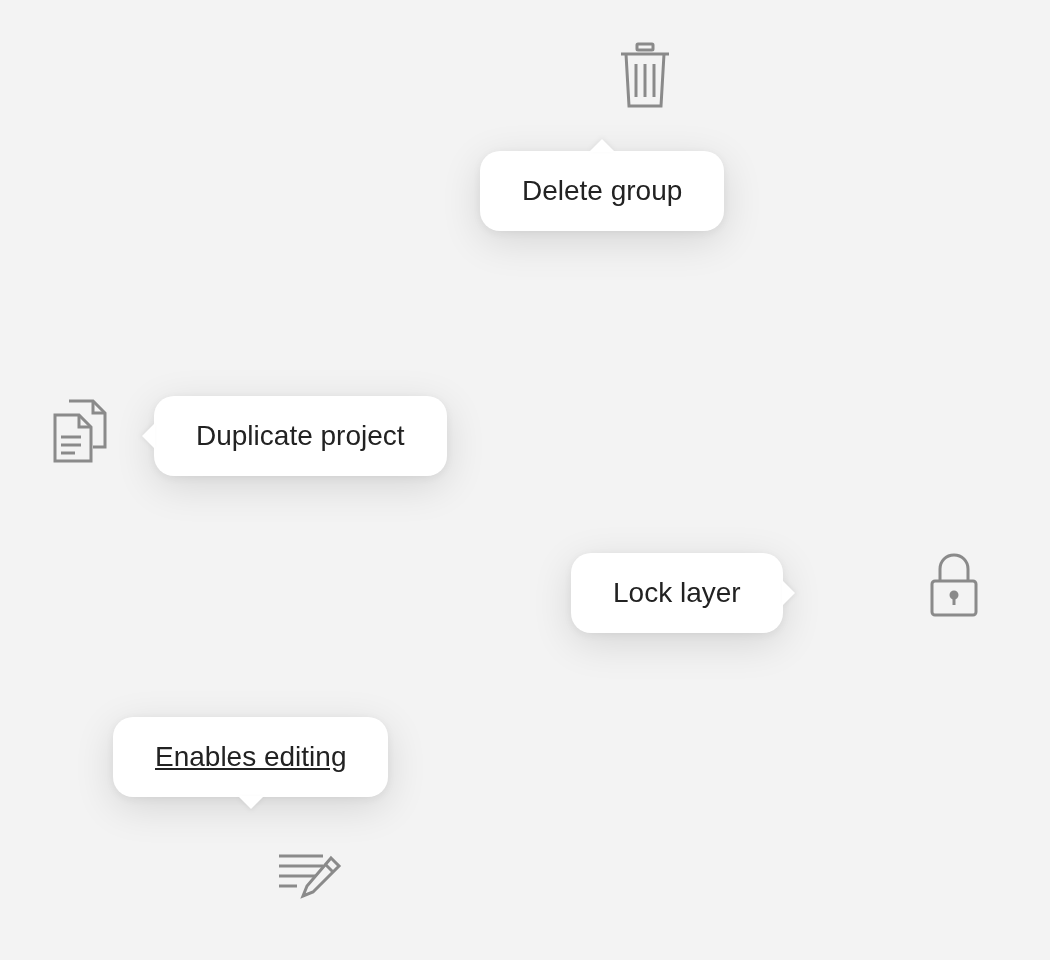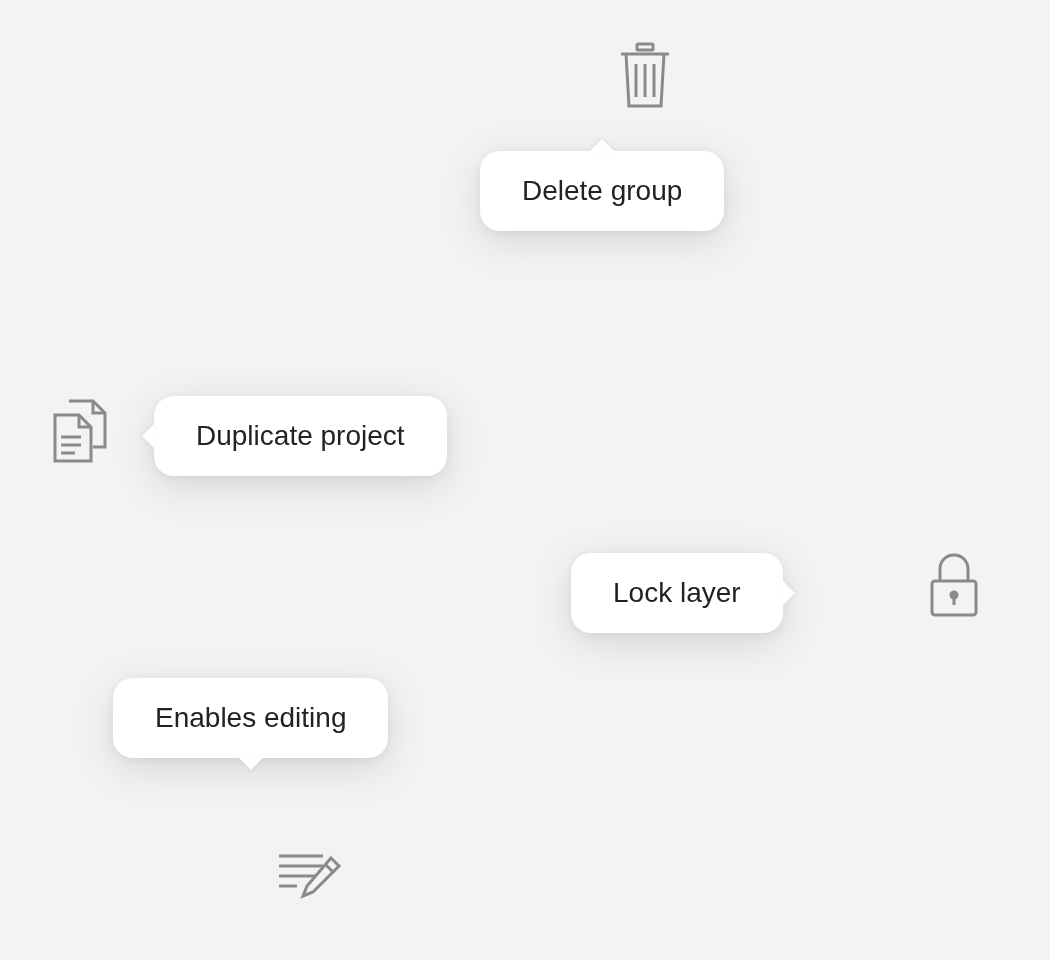--- a/index.html
+++ b/index.html
@@ -111,21 +111,22 @@
       margin-top: 16px;
     }
     
     .lock-icon {
       left: 926px;
       top: 551px;
     }
     
     .tooltip-editing {
       left: 113px;
-      top: 678px;
+      top: 717px;
+      text-decoration: underline;
     }
     
     .edit-icon {
       left: 275px;
       top: 850px;
     }
   </style>
 </head>
 <body>
 

